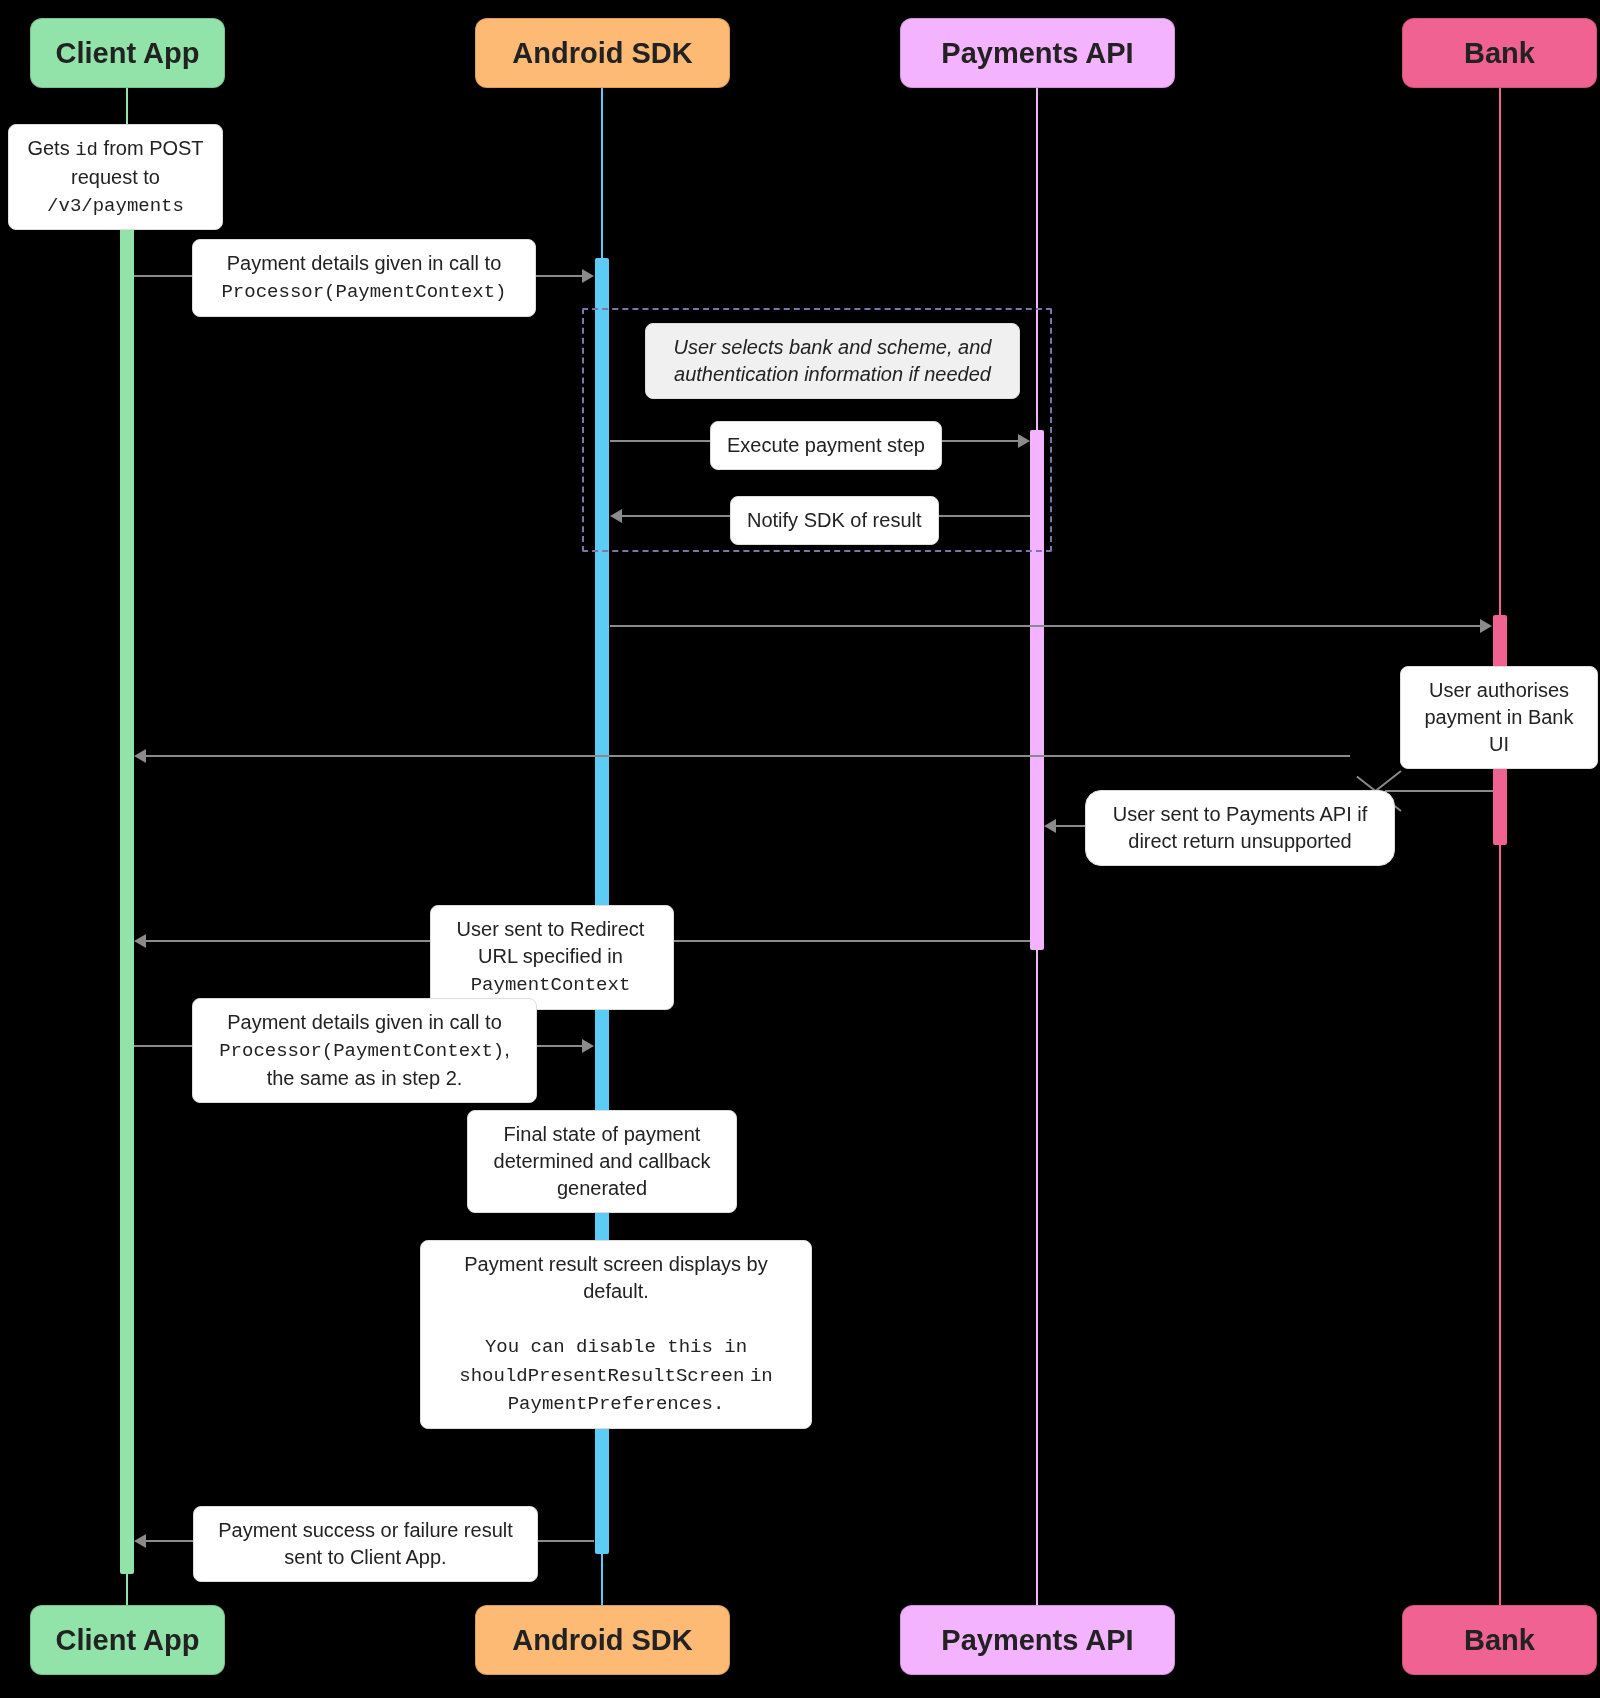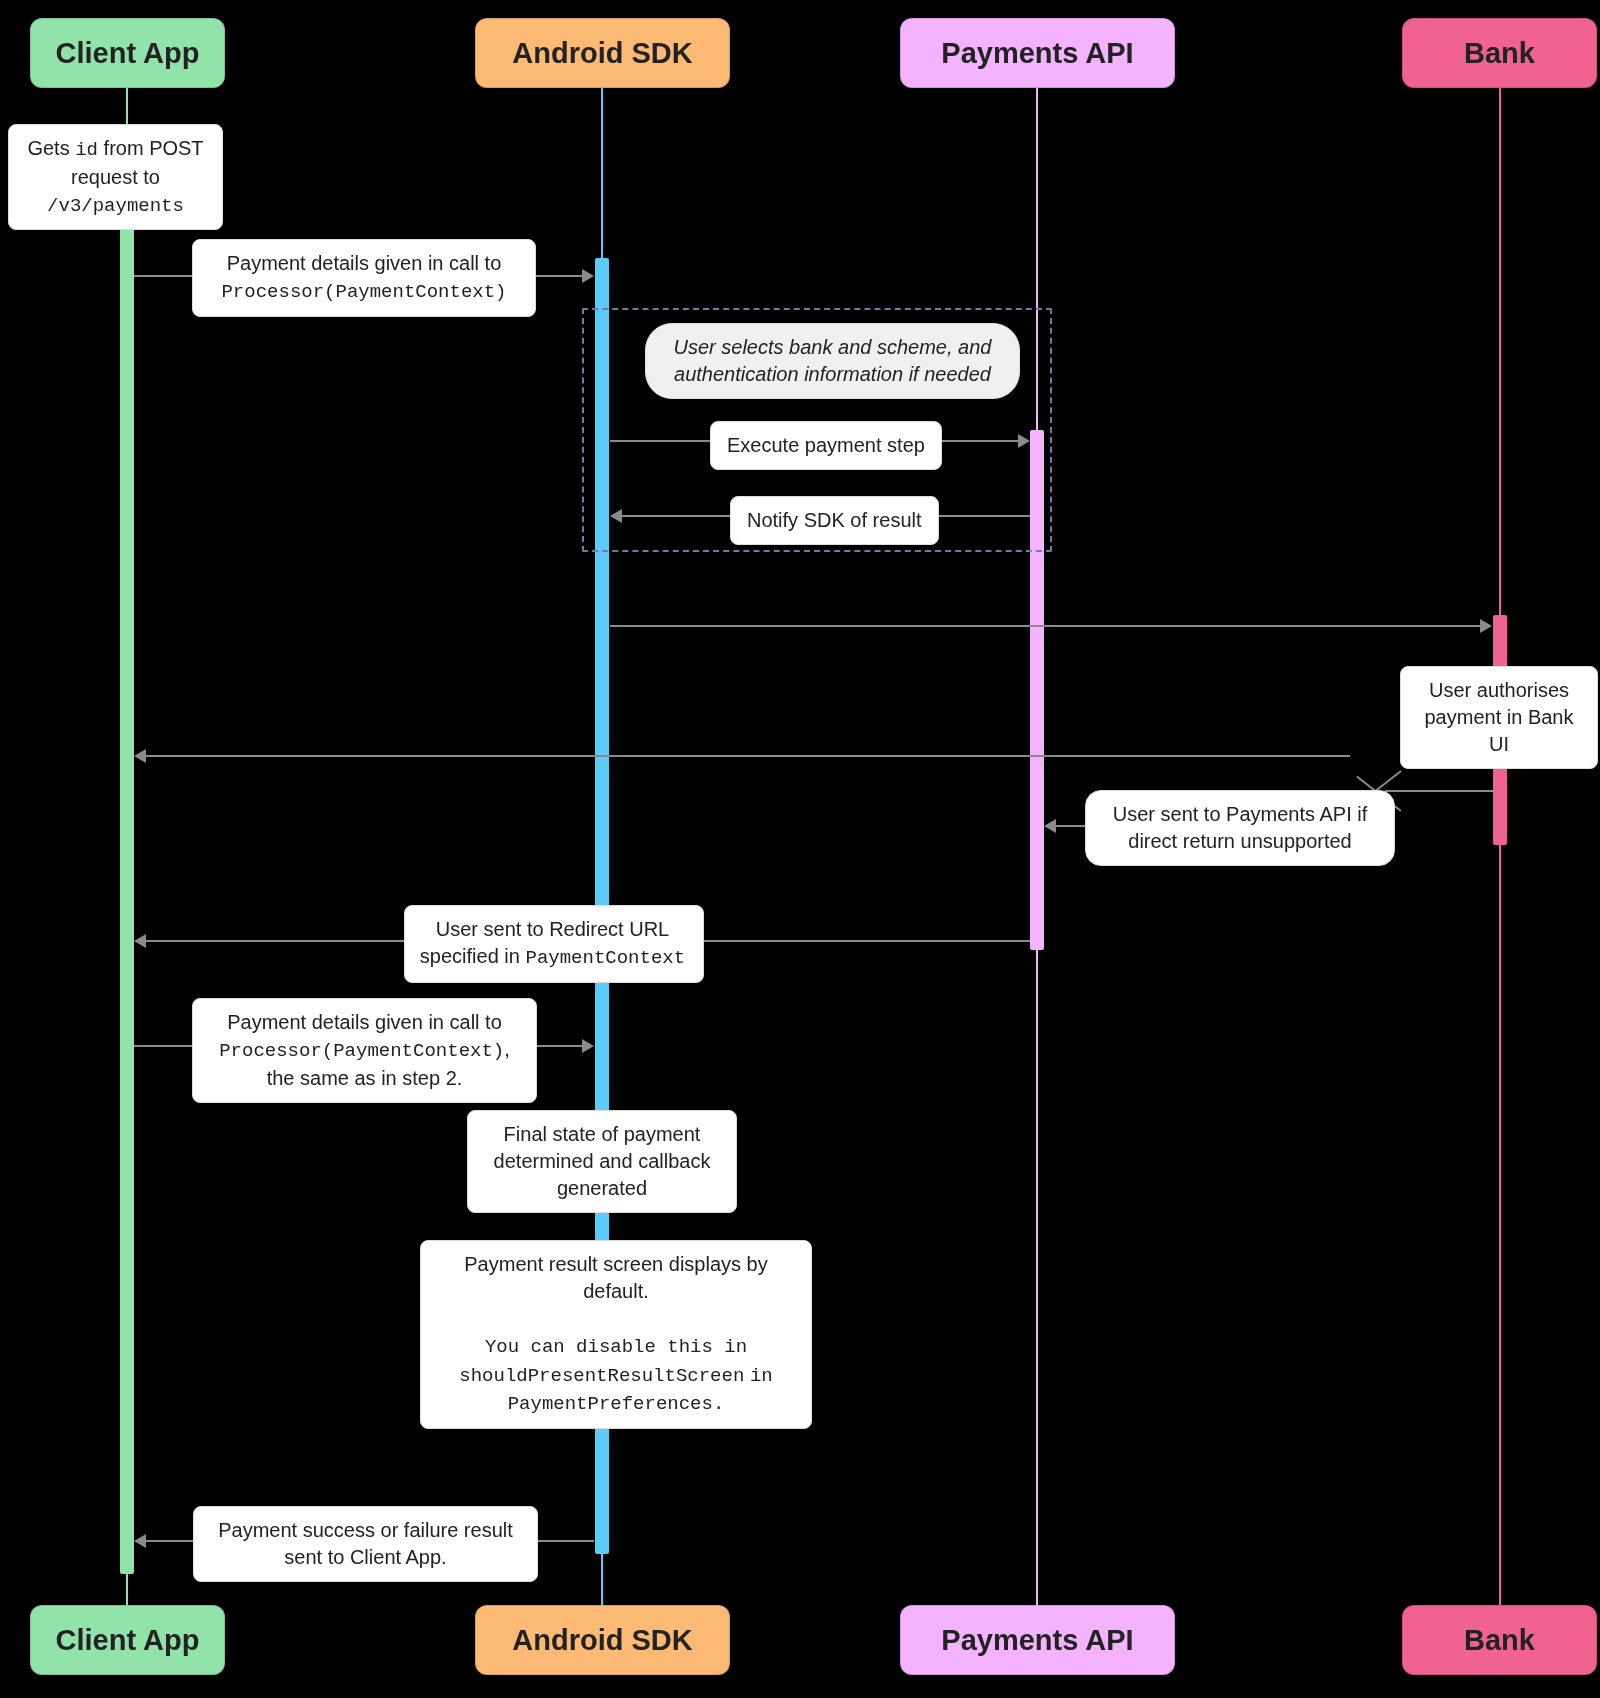--- a/index.html
+++ b/index.html
@@ -140,21 +140,21 @@
   </div>
 
   <div class="arrow-line" style="left:134px; top:275px; width:450px;"></div>
   <div class="arrow-head-right" style="left:582px; top:269px;"></div>
   <div class="note note-ol" style="left:192px; top:239px; width:344px;">
     <span>Payment details given in call to </span><br>
     <span class="mono">Processor(PaymentContext)</span>
   </div>
 
   <div class="loop-frame" style="left:582px; top:308px; width:466px; height:240px;"></div>
-  <div class="note note-ol note-italic" style="left:645px; top:323px; width:375px;border-radius:27px;">
+  <div class="note note-ol note-italic" style="left:645px; top:323px; width:375px;">
     <span>User selects bank and scheme, and authentication information if needed</span>
   </div>
 
   <div class="arrow-line" style="left:610px; top:440px; width:410px;"></div>
   <div class="arrow-head-right" style="left:1018px; top:434px;"></div>
   <div class="note" style="left:710px; top:421px;">
     <span>Execute payment step</span>
   </div>
 
   <div class="arrow-line" style="left:620px; top:515px; width:410px;"></div>
@@ -178,21 +178,21 @@
 
   <div class="split-line" style="left:1345px; top:810px; width:56px; height:2px; transform: rotate(38deg); transform-origin: right center;"></div>
   <div class="arrow-line" style="left:1055px; top:825px; width:295px;"></div>
   <div class="arrow-head-left" style="left:1044px; top:819px;"></div>
   <div class="note note-ol" style="left:1085px; top:790px; width:310px;border-radius:16px;">
     <span>User sent to Payments API if direct return unsupported</span>
   </div>
 
   <div class="arrow-line" style="left:146px; top:940px; width:884px;"></div>
   <div class="arrow-head-left" style="left:134px; top:934px;"></div>
-  <div class="note note-ol" style="left:404px; top:905px; width:300px;padding-left:13px;">
+  <div class="note note-ol" style="left:430px; top:905px; width:244px;padding-left:13px;">
     <span>User sent to Redirect URL specified in </span><span class="mono">PaymentContext</span>
   </div>
 
   <div class="arrow-line" style="left:134px; top:1045px; width:450px;"></div>
   <div class="arrow-head-right" style="left:582px; top:1039px;"></div>
   <div class="note note-ol" style="left:192px; top:998px; width:345px;">
     <span>Payment details given in call to </span><br>
     <span class="mono">Processor(PaymentContext)</span><span>, the same as in step 2.</span>
   </div>
 

